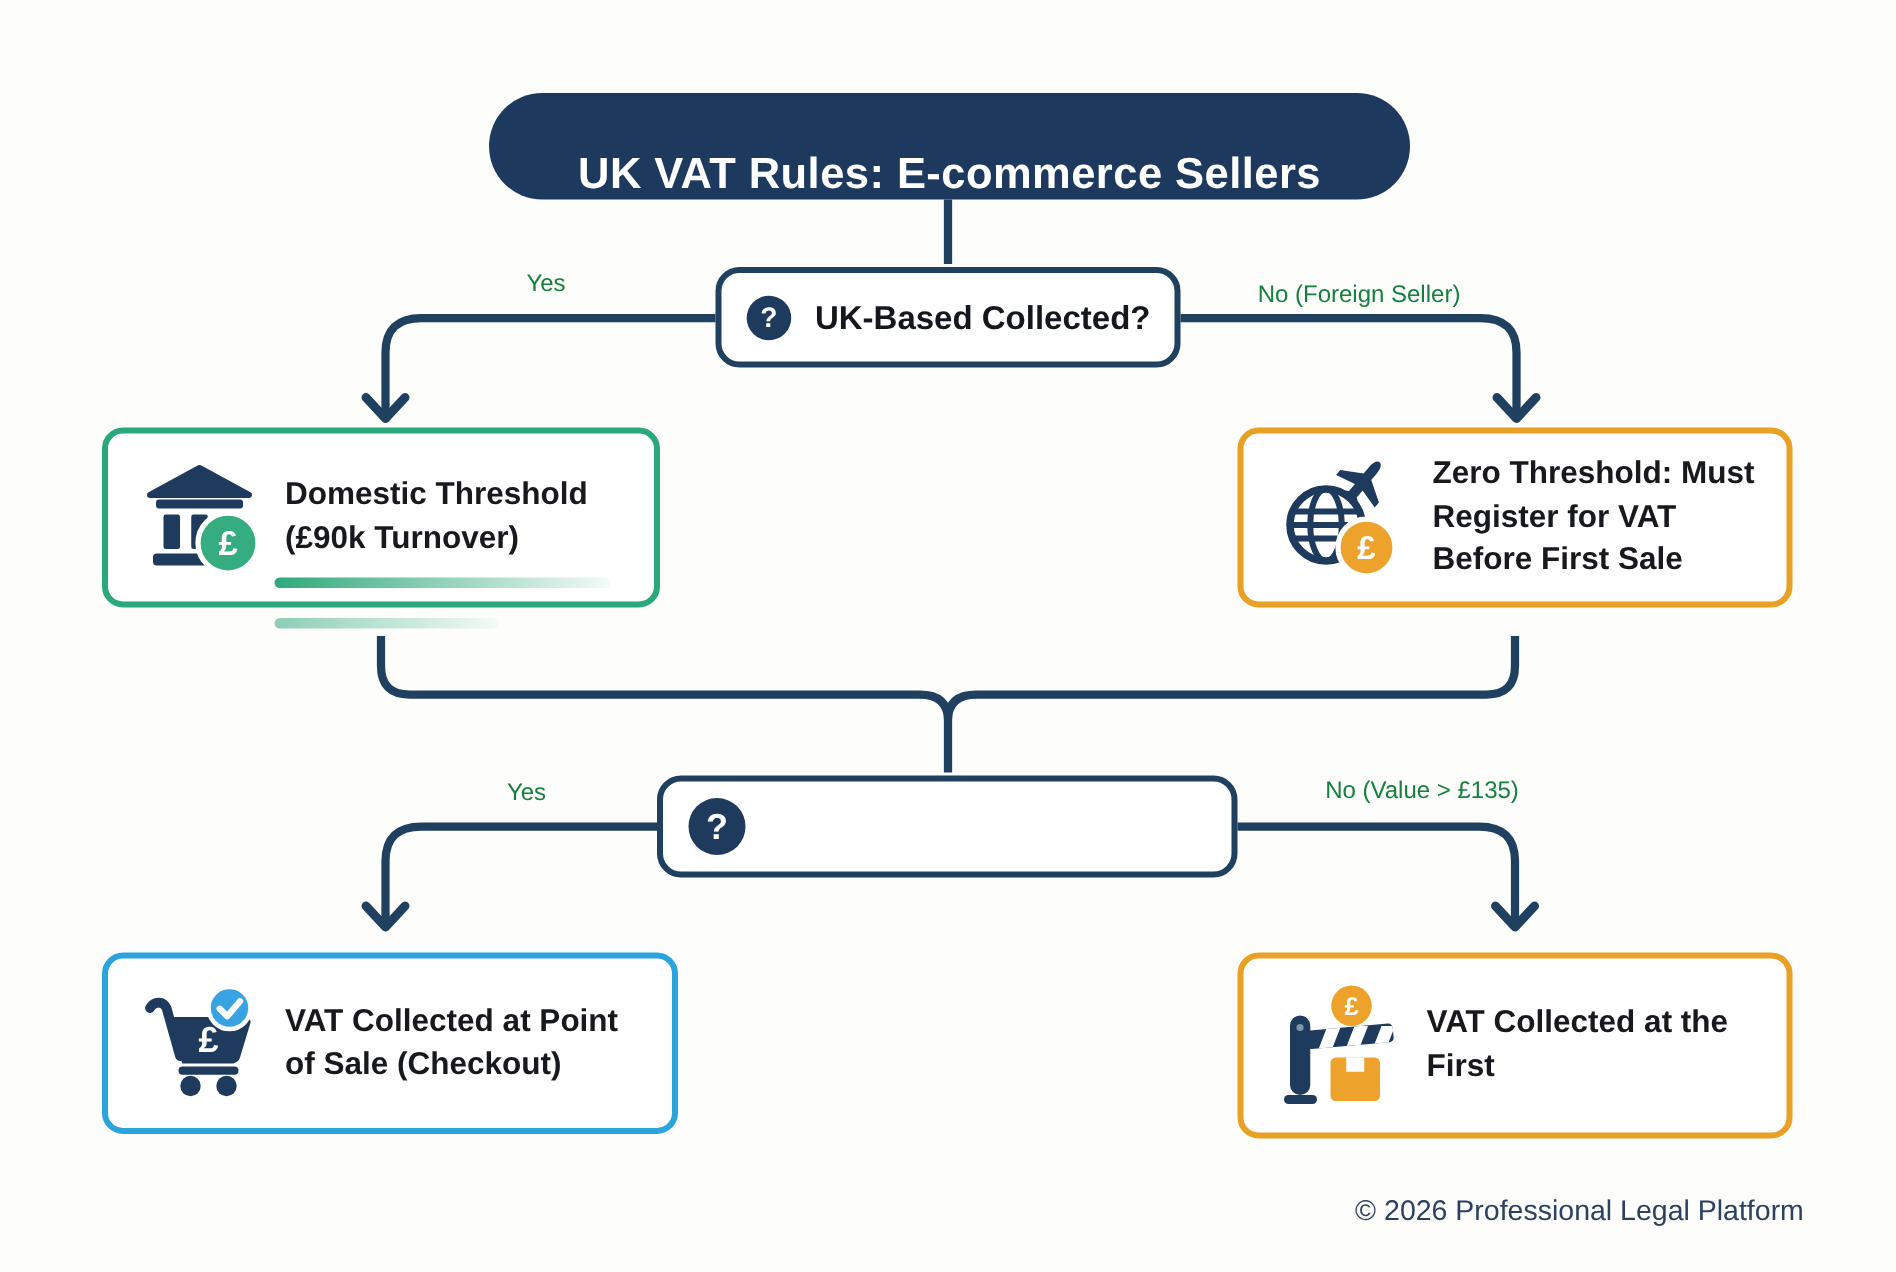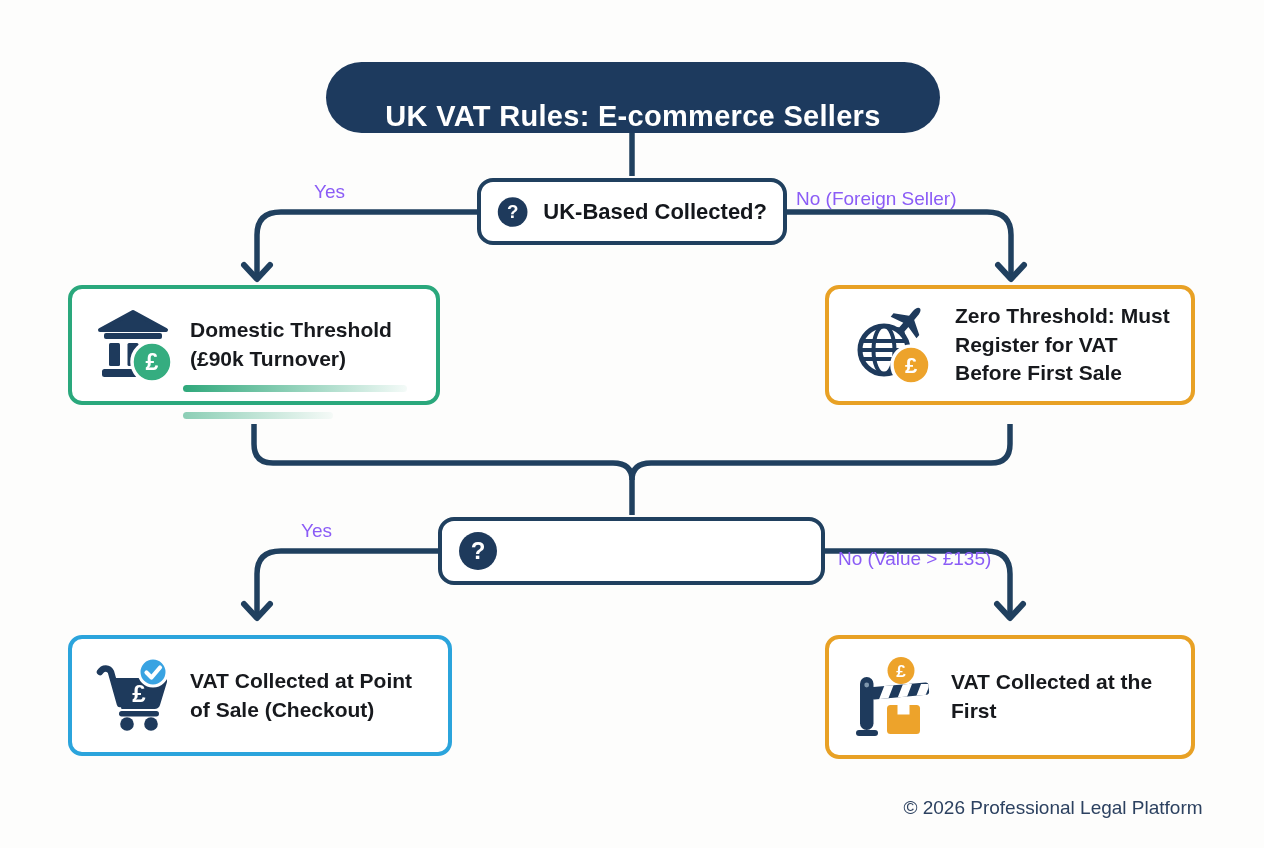--- a/index.html
+++ b/index.html
@@ -37,27 +37,27 @@
   .node.orange { border-color:#e8a125; }
   .node.blue   { border-color:#2ba4dc; }
   .node-domestic { left:68px;  top:285px; width:372px; height:120px; }
   .node-foreign  { left:825px; top:285px; width:370px; height:120px; }
   .node-checkout { left:68px;  top:635px; width:384px; height:121px; }
   .node-border   { left:825px; top:635px; width:370px; height:124px; }
   .node-label { font-size:21px; font-weight:600; color:#17191d; line-height:1.38; }
   .node-icon { flex:0 0 auto; display:flex; align-items:center; justify-content:center; }
 
   .branch-label {
-    position:absolute; z-index:2; font-size:19px; font-weight:500; color:#8b5cf6;
-    white-space:nowrap;
+    position:absolute; z-index:2; font-size:16px; font-weight:500; color:#15803d;
+    text-align:center; white-space:nowrap;
   }
   .label-yes-1 { left:314px; top:181px; width:100px; }
   .label-no-1  { left:796px; top:188px; width:220px; }
   .label-yes-2 { left:301px; top:520px; width:100px; }
-  .label-no-2  { left:838px; top:548px; width:220px; }
+  .label-no-2  { left:838px; top:519px; width:220px; }
 
   .gradline { position:absolute; z-index:3; height:7px; border-radius:4px; }
   .gradline-inner {
     left:183px; top:385px; width:224px;
     background:linear-gradient(to right, #2fa87b, rgba(47,168,123,0.05));
   }
   .gradline-outer {
     left:183px; top:412px; width:150px;
     background:linear-gradient(to right, rgba(47,168,123,0.55), rgba(47,168,123,0.04));
   }

